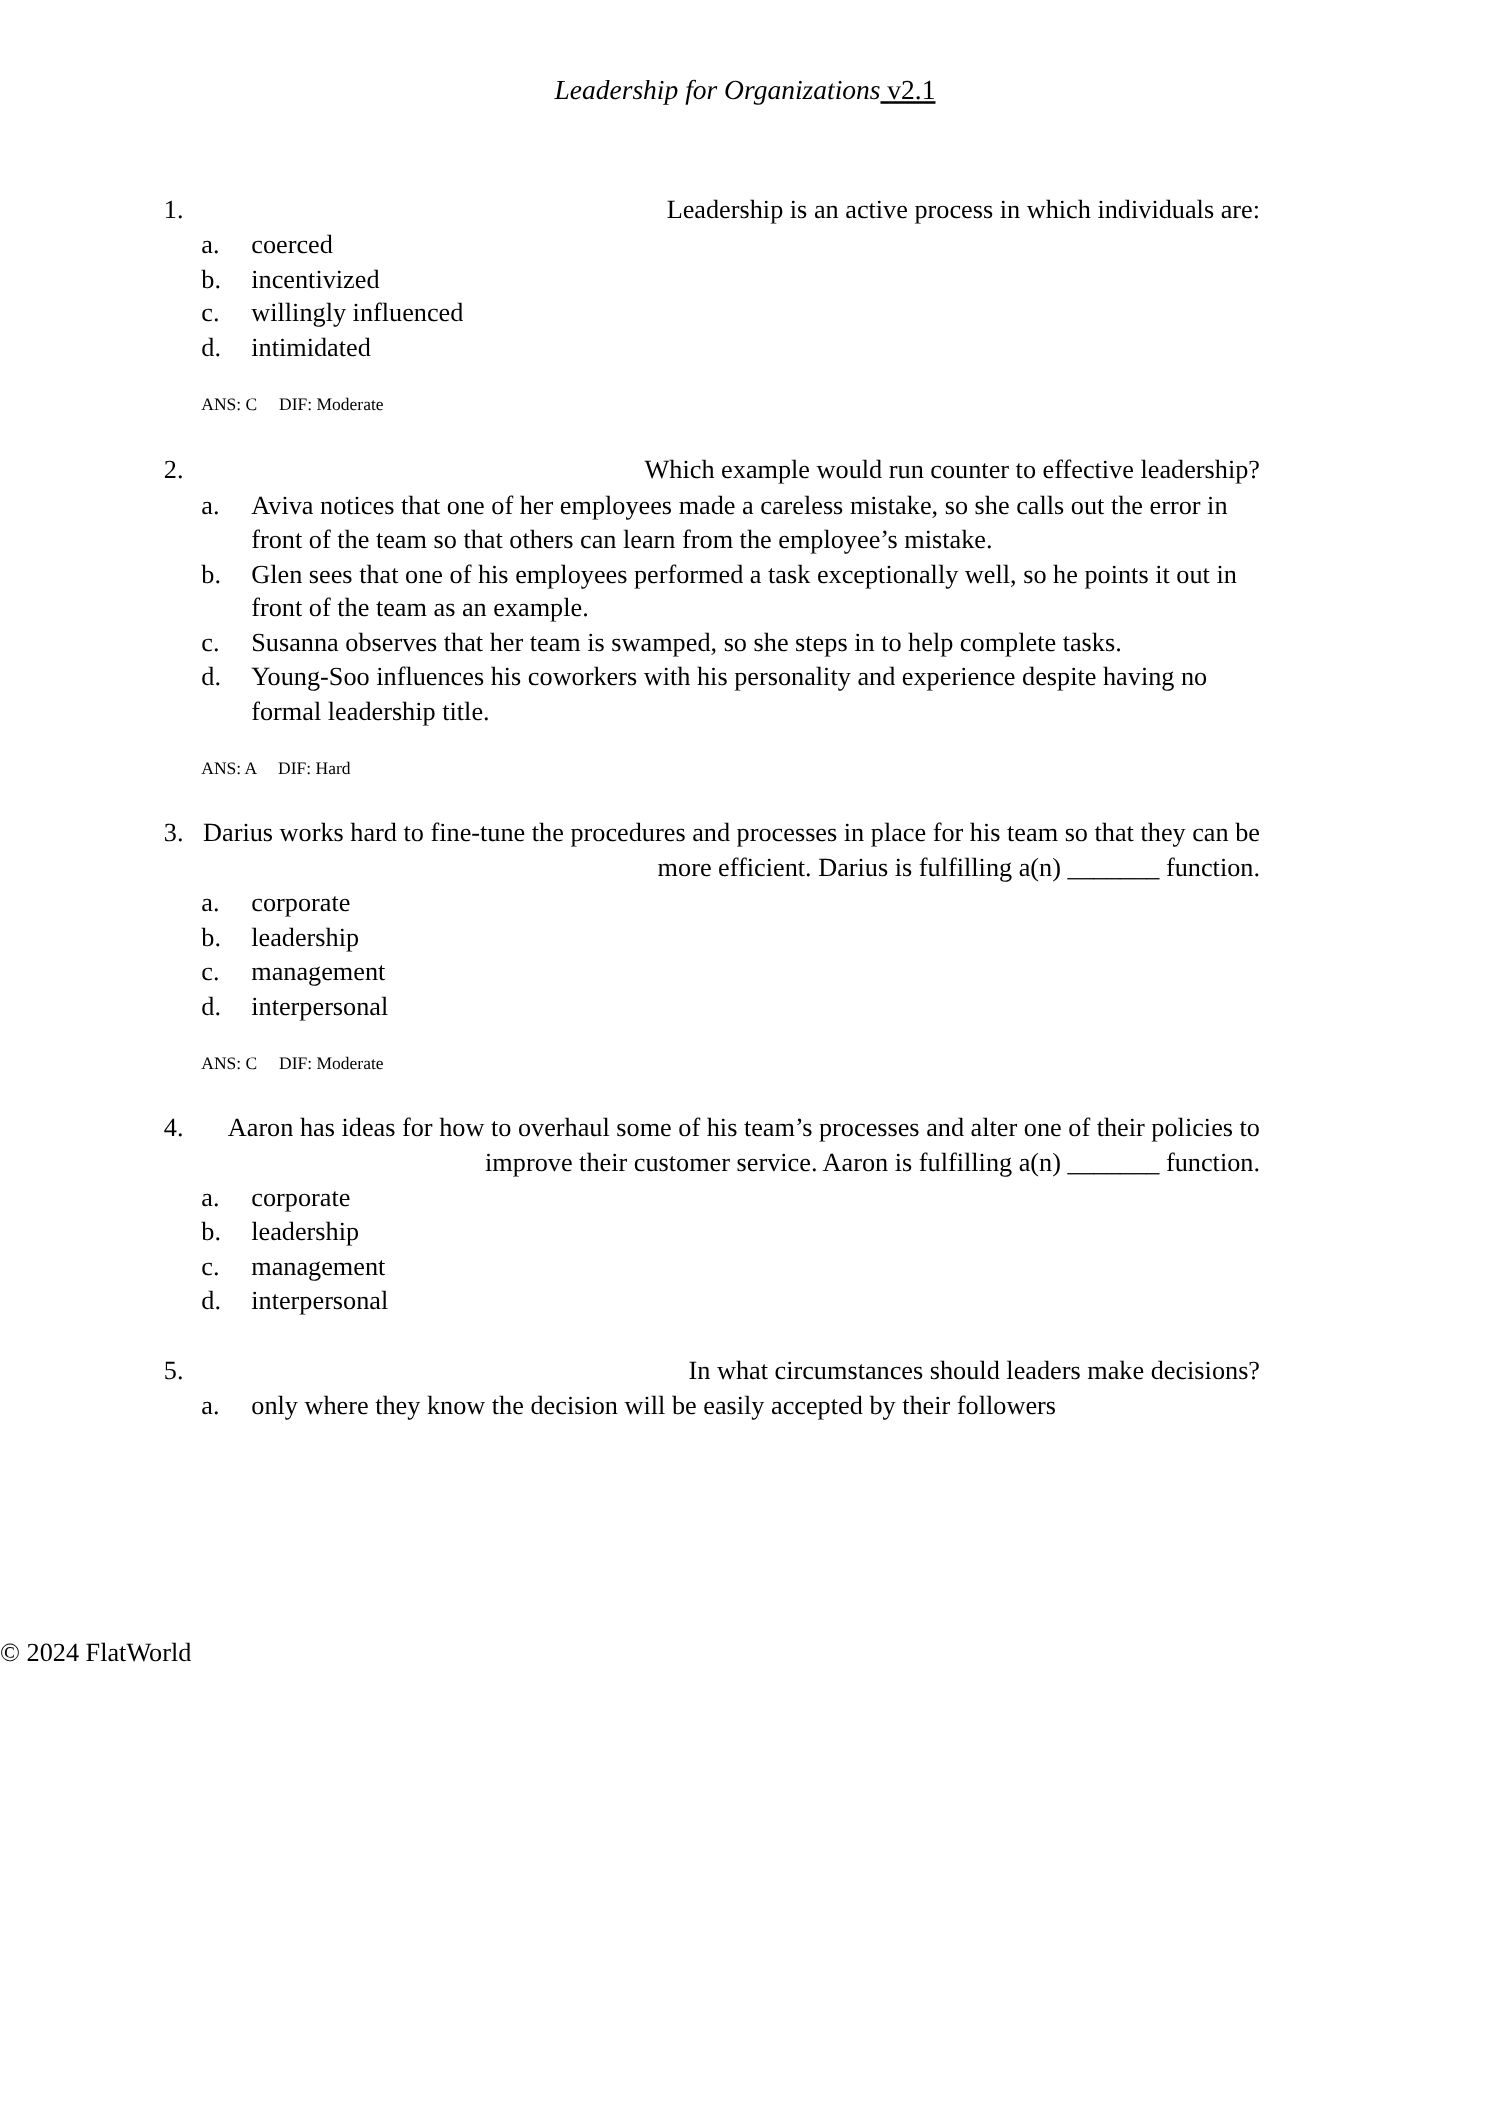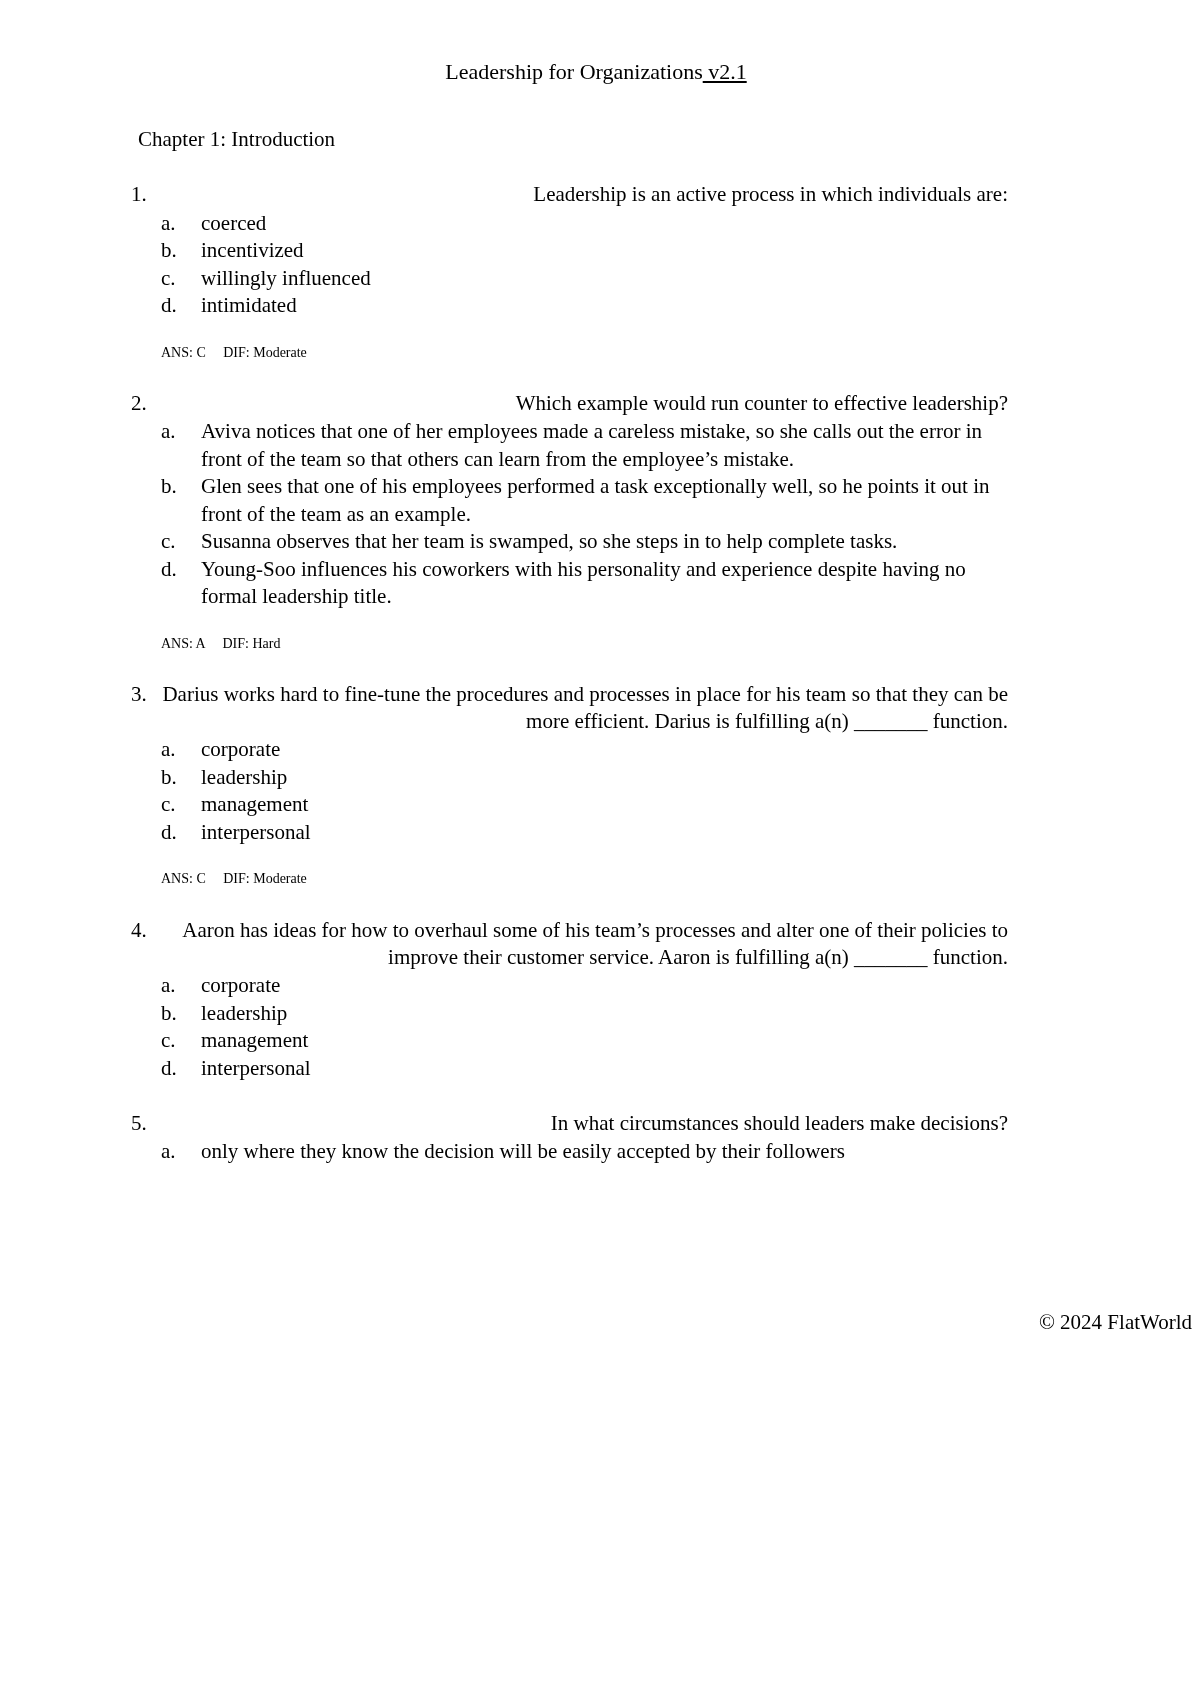--- a/index.html
+++ b/index.html
@@ -22,20 +22,21 @@
     position: absolute;
     top: 58px;
     left: 0;
     width: 1192px;
     text-align: center;
     font-size: 22px;
     line-height: 1.25;
     white-space: nowrap;
   }
   .header .title-italic {
+    font-style: italic;
   }
   .header .title-version {
     font-style: normal;
     text-decoration: underline;
   }
   .body-area {
     position: absolute;
     top: 126px;
     left: 128px;
     width: 880px;
@@ -95,36 +96,35 @@
     line-height: 1.3;
     margin-top: 24px;
     margin-left: 33px;
     white-space: pre;
   }
   .footer {
     position: absolute;
     top: 1310px;
     left: 0;
     width: 1192px;
-    text-align: right;
+    text-align: left;
     font-size: 21px;
   }
 </style>
 </head>
 <body>
 
 <div class="page">
 
   <div class="header">
     <span class="title-italic">Leadership for Organizations</span><span class="title-version"> v2.1</span>
   </div>
 
   <div class="body-area">
 
-    <div class="chapter-line">Chapter 1: Introduction</div>
 
 
     <div id="questions-container">
         <div class="question-block">
           <div class="q-row">
             <span class="q-num">1.</span>
             <span class="q-text">Leadership is an active process in which individuals are:</span>
           </div>
           <div class="choices">
             <div class="choice-row">

